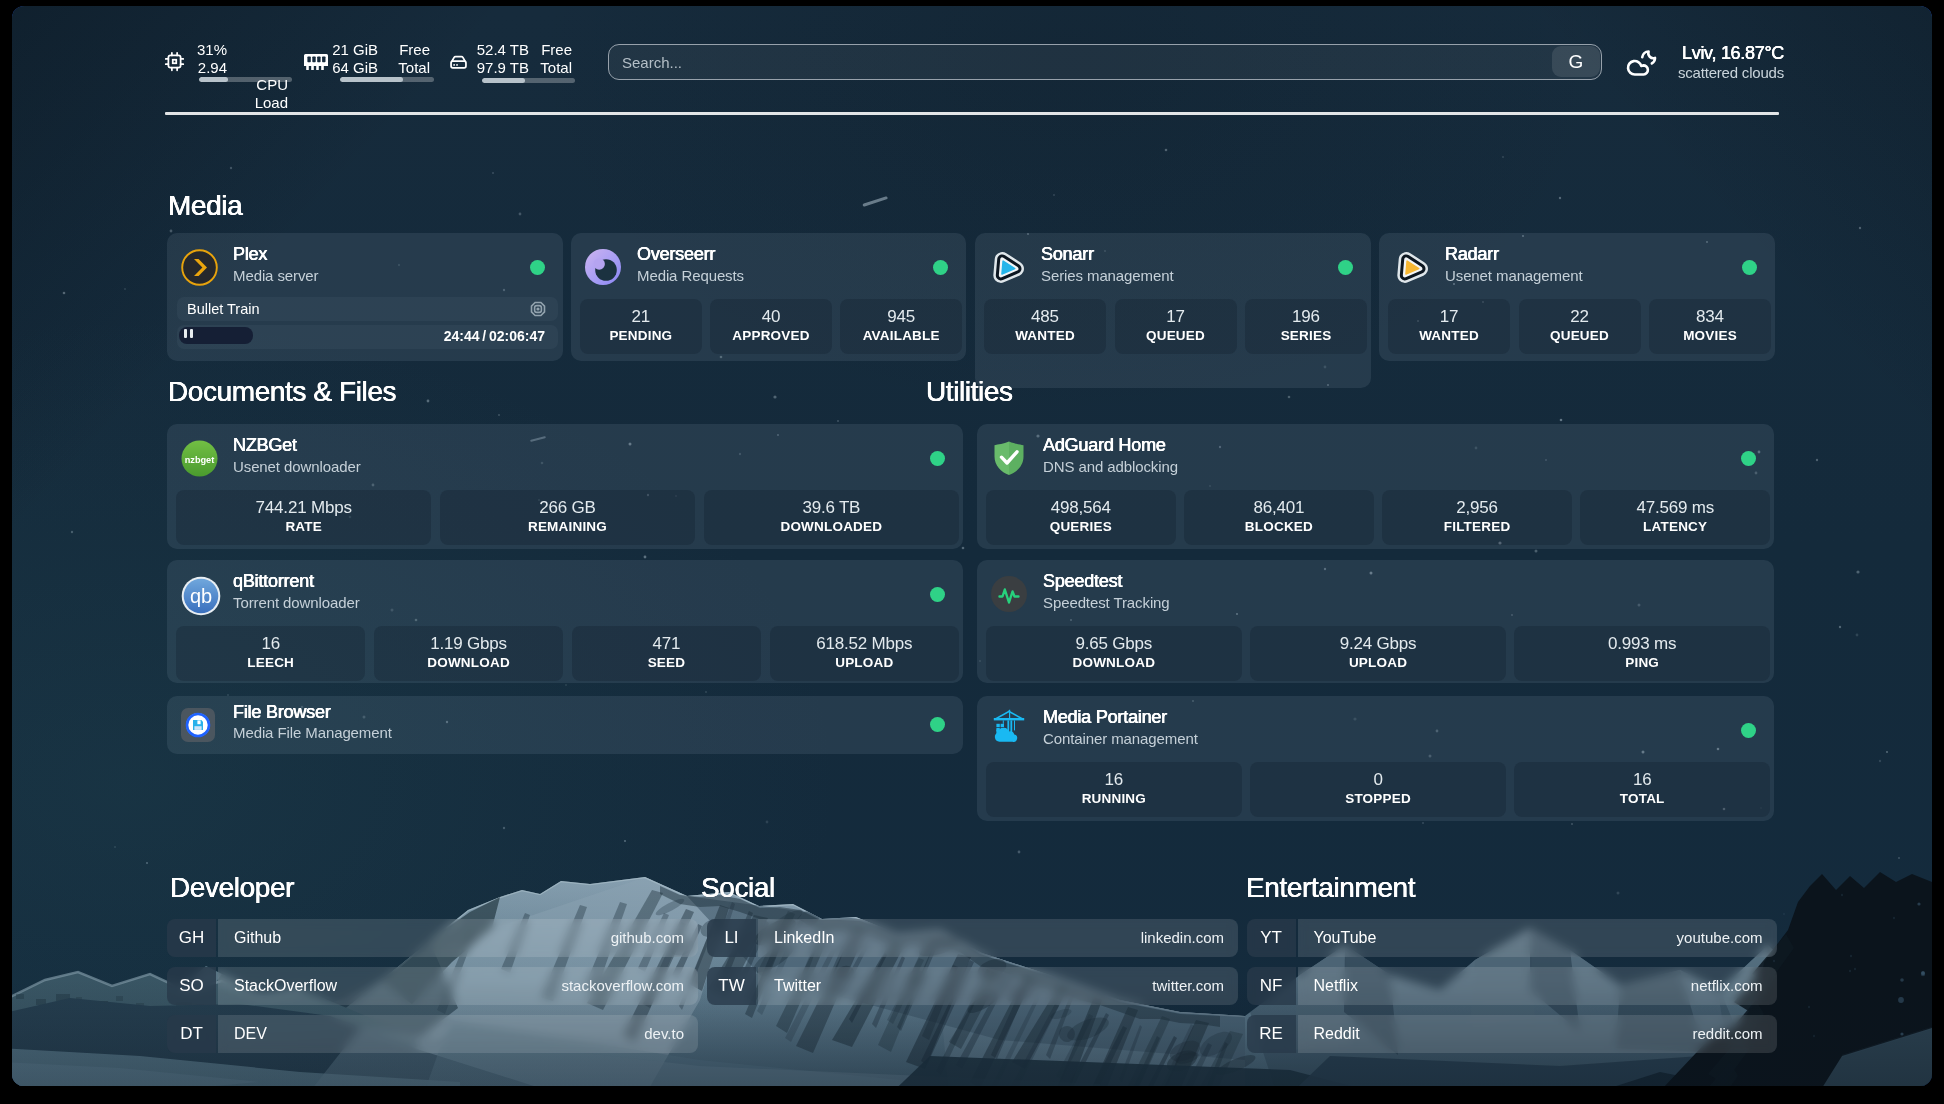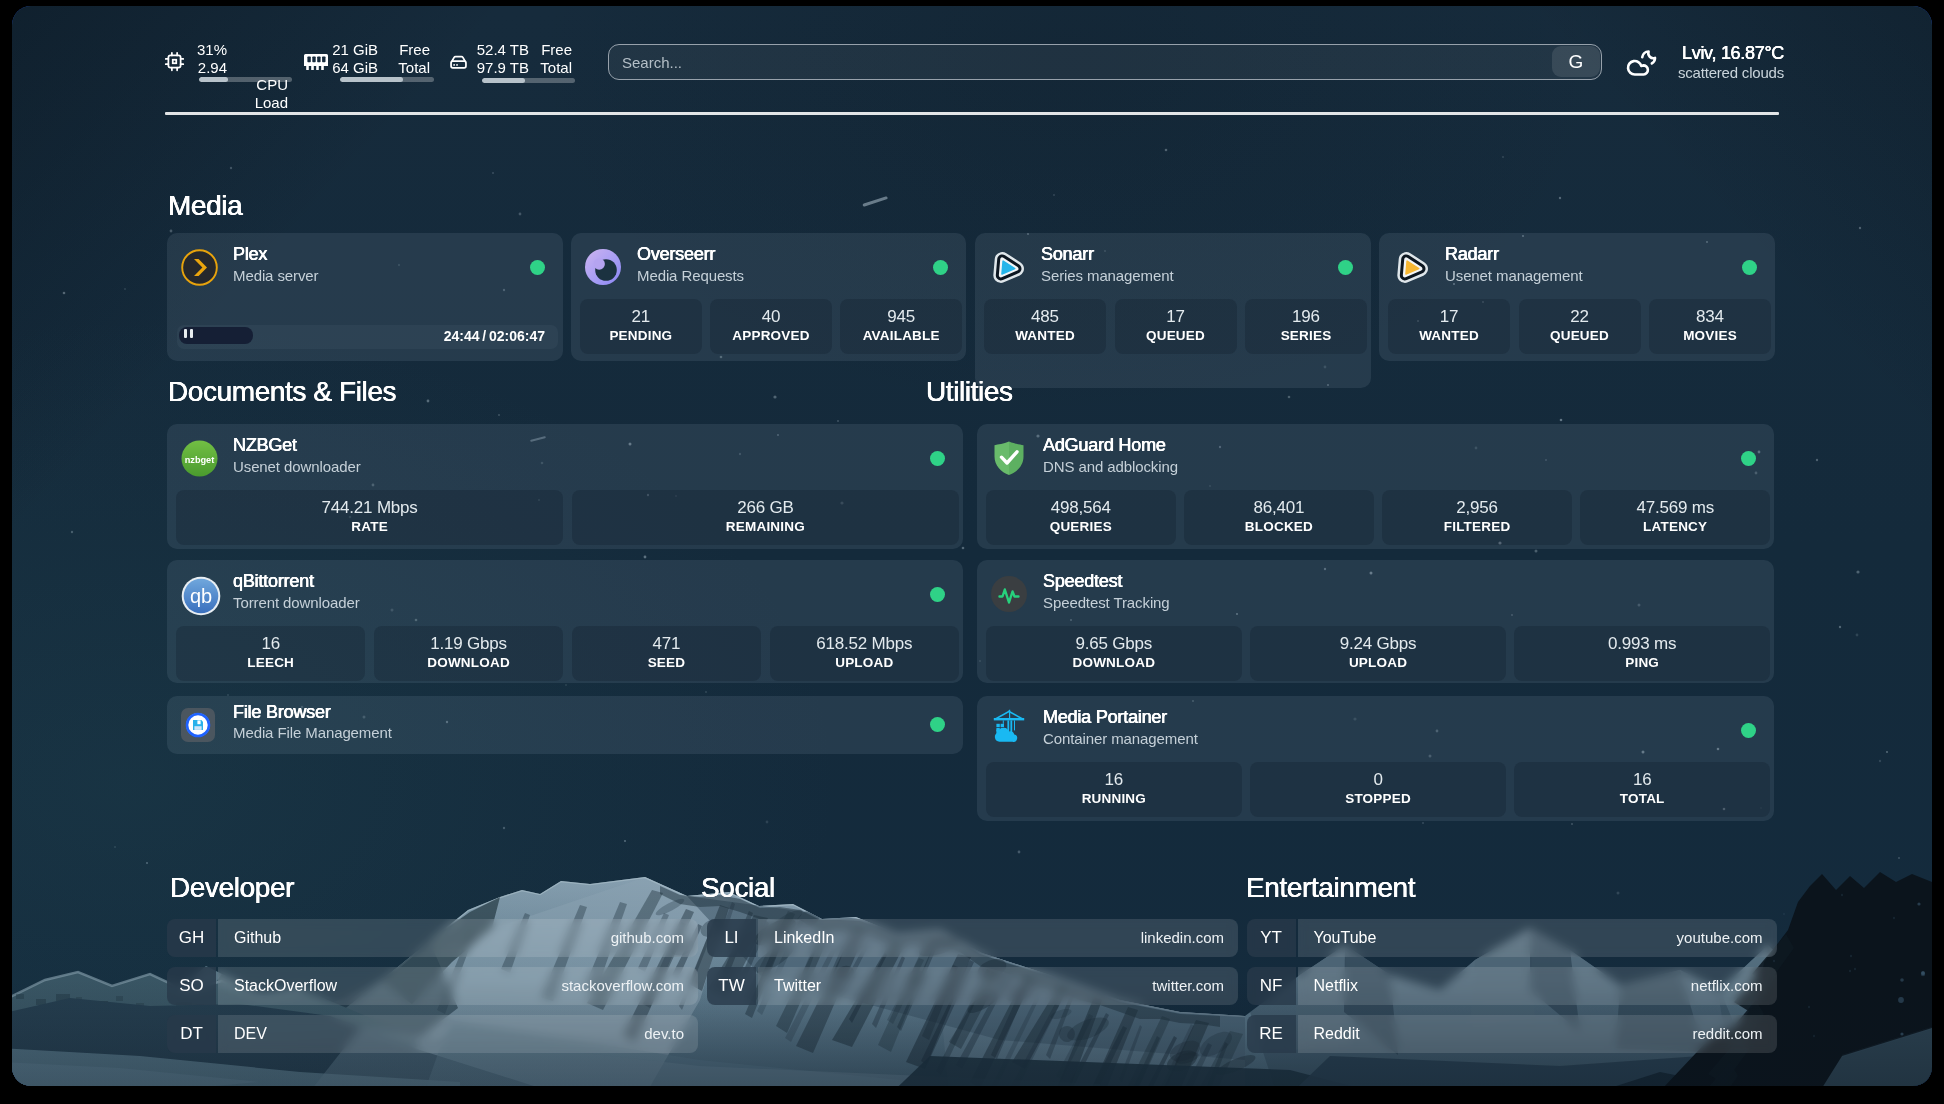--- a/index.html
+++ b/index.html
@@ -1,19 +1,19 @@
 <!DOCTYPE html>
 <html><head>
 <meta charset="utf-8">
 <style>
   * { margin:0; padding:0; box-sizing:border-box; }
   html,body { width:1944px; height:1104px; background:#000; overflow:hidden;
     font-family:"Liberation Sans", sans-serif; -webkit-font-smoothing:antialiased; }
   .page { position:absolute; left:12px; top:6px; width:1920px; height:1080px;
-    border-radius:19px; overflow:hidden; background:#1d4ed8; }
+    border-radius:12px; overflow:hidden; background:#1d4ed8; }
   .bg { position:absolute; left:0; top:0; width:1920px; height:1080px; }
   .tint { position:absolute; left:0; top:0; width:1920px; height:1080px; pointer-events:none;
     background:
       linear-gradient(133deg, rgba(4,12,19,0.34) 0%, rgba(4,12,19,0.0) 17%),
       linear-gradient(227deg, rgba(4,12,19,0.25) 0%, rgba(4,12,19,0.0) 14%),
       radial-gradient(1150px 750px at 6% 72%, rgba(45,96,104,0.17), rgba(45,96,104,0) 62%),
       radial-gradient(900px 600px at 55% 5%, rgba(10,22,32,0.20), rgba(10,22,32,0) 60%);
   }
   .abs { position:absolute; }
 
@@ -408,20 +408,28 @@
     <div class="shead" style="left:156px; top:185px;">Media</div>
 
     <div class="card" style="left:155px; top:227px; width:396px; height:128px;">
       <svg class="icon" width="37" height="37" viewBox="0 0 37 37">
           <circle cx="18.5" cy="18.5" r="17.3" fill="#26282c" stroke="#e8a30c" stroke-width="1.9"></circle>
           <polygon points="13,10 17.6,10 26,18.5 17.6,27 13,27 21.4,18.5" fill="#eba50e"></polygon>
         </svg>
       <div class="title">Plex</div>
       <div class="sub">Media server</div>
       <div class="dot"></div>
+      <div class="prow" style="top:64px;">
+        <div class="ptitle">Bullet Train</div>
+        <svg class="abs" style="right:12px; top:4px;" width="16" height="16" viewBox="0 0 16 16" fill="none" stroke="#93a3ae" stroke-width="1.6">
+            <polygon points="5.1,1.5 10.9,1.5 14.5,5.1 14.5,10.9 10.9,14.5 5.1,14.5 1.5,10.9 1.5,5.1"></polygon>
+            <rect x="4.6" y="4.6" width="6.8" height="6.8" rx="2.2"></rect>
+            <circle cx="8" cy="8" r="1.6" fill="#93a3ae" stroke="none"></circle>
+          </svg>
+      </div>
       <div class="prow" style="top:92px;">
         <div class="ppill"></div>
         <div class="pausebars">
             <i style="left:0"></i>
             <i style="left:5.5px"></i>
           </div>
         <div class="ptime">24:44 / 02:06:47</div>
       </div>
     </div>
 
@@ -546,20 +554,24 @@
       <div class="dot"></div>
       <div class="stats">
         <div class="stat">
             <div class="v">744.21 Mbps</div>
             <div class="l">RATE</div>
           </div>
         <div class="stat">
             <div class="v">266 GB</div>
             <div class="l">REMAINING</div>
           </div>
+        <div class="stat">
+            <div class="v">39.6 TB</div>
+            <div class="l">DOWNLOADED</div>
+          </div>
       </div>
     </div>
 
     <div class="card" style="left:965px; top:418px; width:797px; height:125px;">
       <svg class="icon" width="36" height="36" viewBox="0 0 36 36">
         <path d="M18 1.5 C 12.5 3.8, 7 4.3, 3.5 5.3 V 16.5 C 3.5 25.5, 10 32.3, 18 35 V1.5 Z" fill="#69bb6b"></path>
         <path d="M18 1.5 C 23.5 3.8, 29 4.3, 32.5 5.3 V 16.5 C 32.5 25.5, 26 32.3, 18 35 V1.5 Z" fill="#5db061"></path>
         <path d="M10.5 17.2 L16 23 L26 11.8" fill="none" stroke="#fff" stroke-width="3.4" stroke-linecap="round" stroke-linejoin="round"></path>
       </svg>
       <div class="title">AdGuard Home</div>

